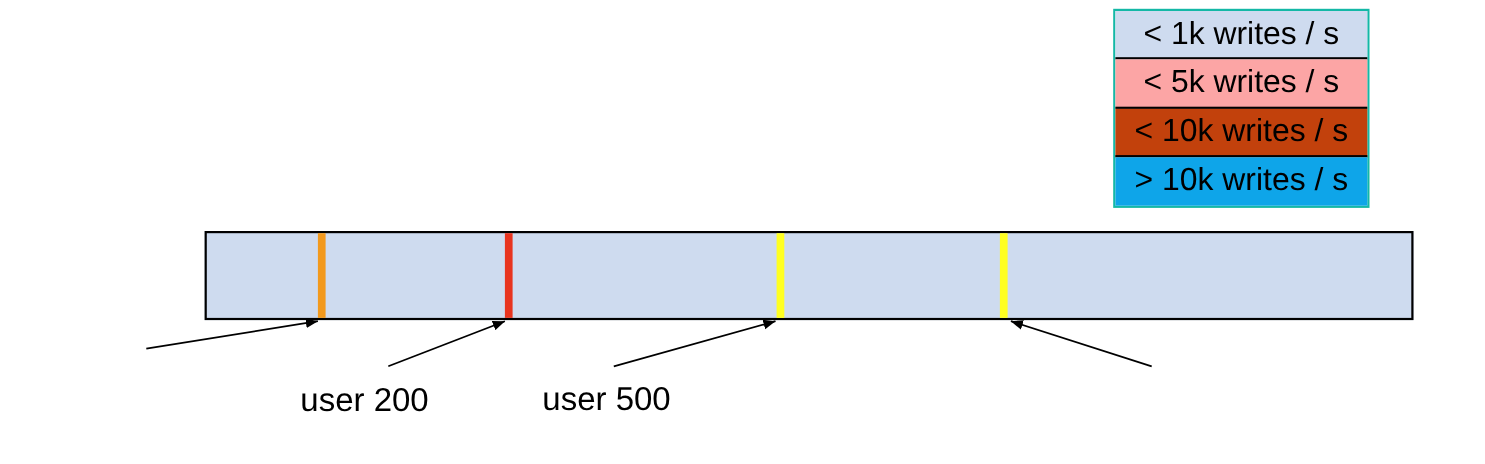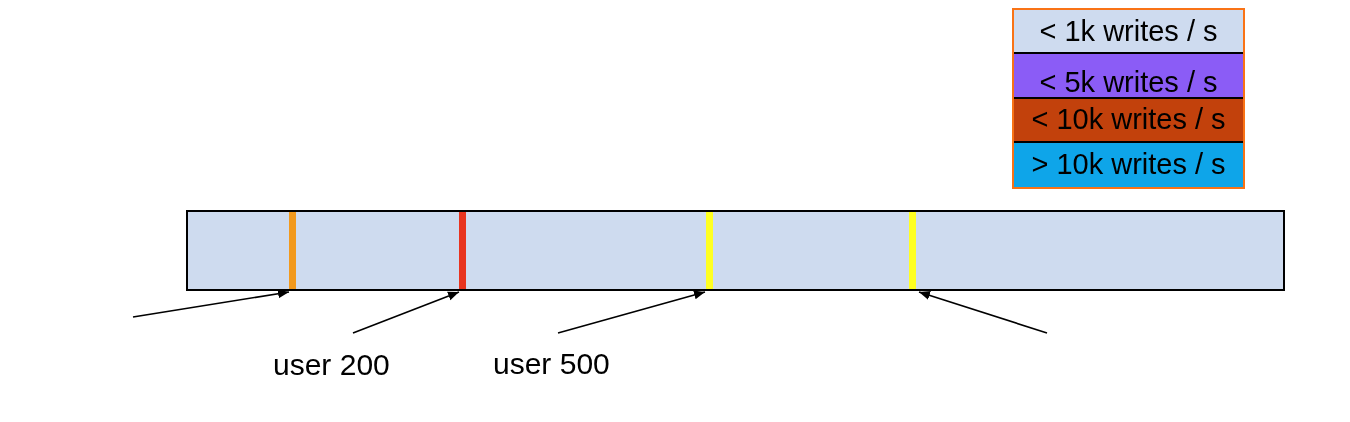--- a/index.html
+++ b/index.html
@@ -22,21 +22,21 @@
     font-size: 30px;
     line-height: 1.15;
     color: #000000;
     white-space: nowrap;
   }
   .legend {
     position: absolute;
     left: 1012px;
     top: 8px;
     width: 233px;
-    border: 2px solid #f97316;
+    border: 2px solid #14b8a6;
   }
   .legend-row {
     height: 44.25px;
     border-bottom: 2px solid #000000;
     display: flex;
     align-items: center;
     justify-content: center;
   }
   .legend-row:last-child { border-bottom: none; }
   .legend-label {
@@ -84,21 +84,21 @@
 </head>
 <body>
 
 <div class="canvas">
 
 
   <div class="legend">
     <div class="legend-row" style="background-color: rgb(206, 219, 239);">
       <span class="legend-label">&lt; 1k writes / s</span>
     </div>
-    <div class="legend-row" style="background-color: #8b5cf6; align-items: flex-end;">
+    <div class="legend-row" style="background-color: #fca5a5;">
       <span class="legend-label">&lt; 5k writes / s</span>
     </div>
     <div class="legend-row" style="background-color: #c2410c;">
       <span class="legend-label">&lt; 10k writes / s</span>
     </div>
     <div class="legend-row" style="background-color: #0ea5e9;">
       <span class="legend-label">&gt; 10k writes / s</span>
     </div>
   </div>
 

